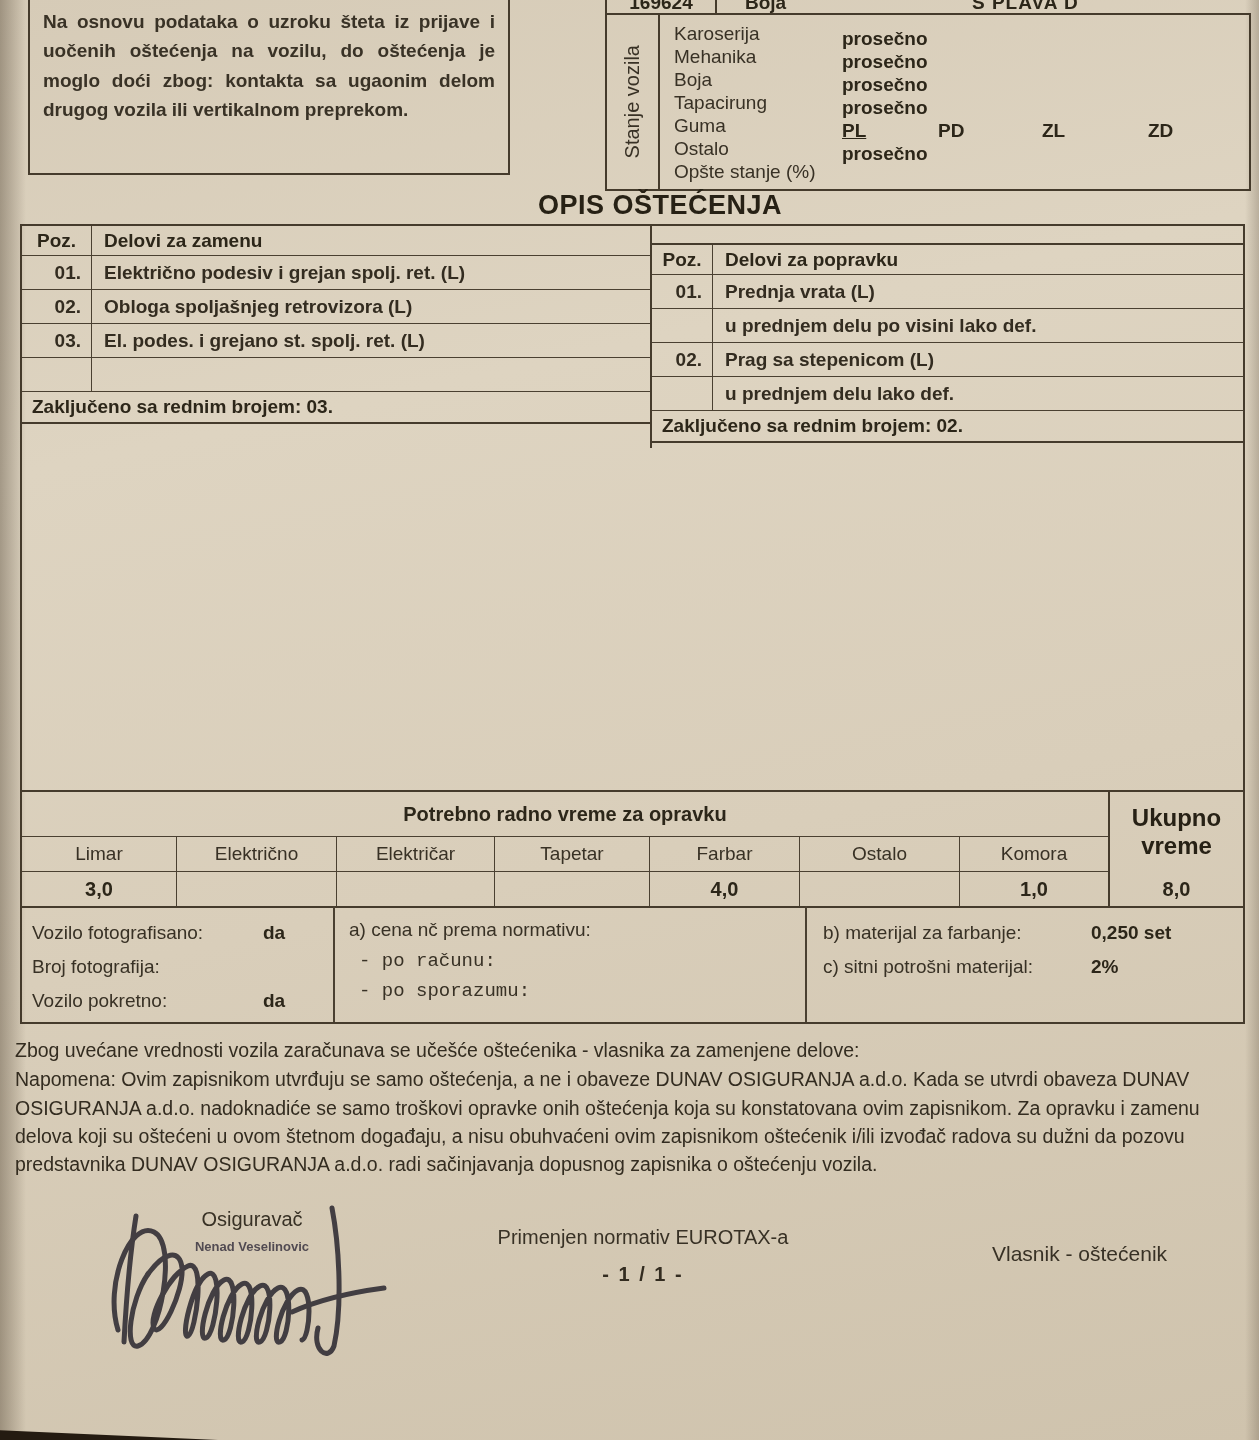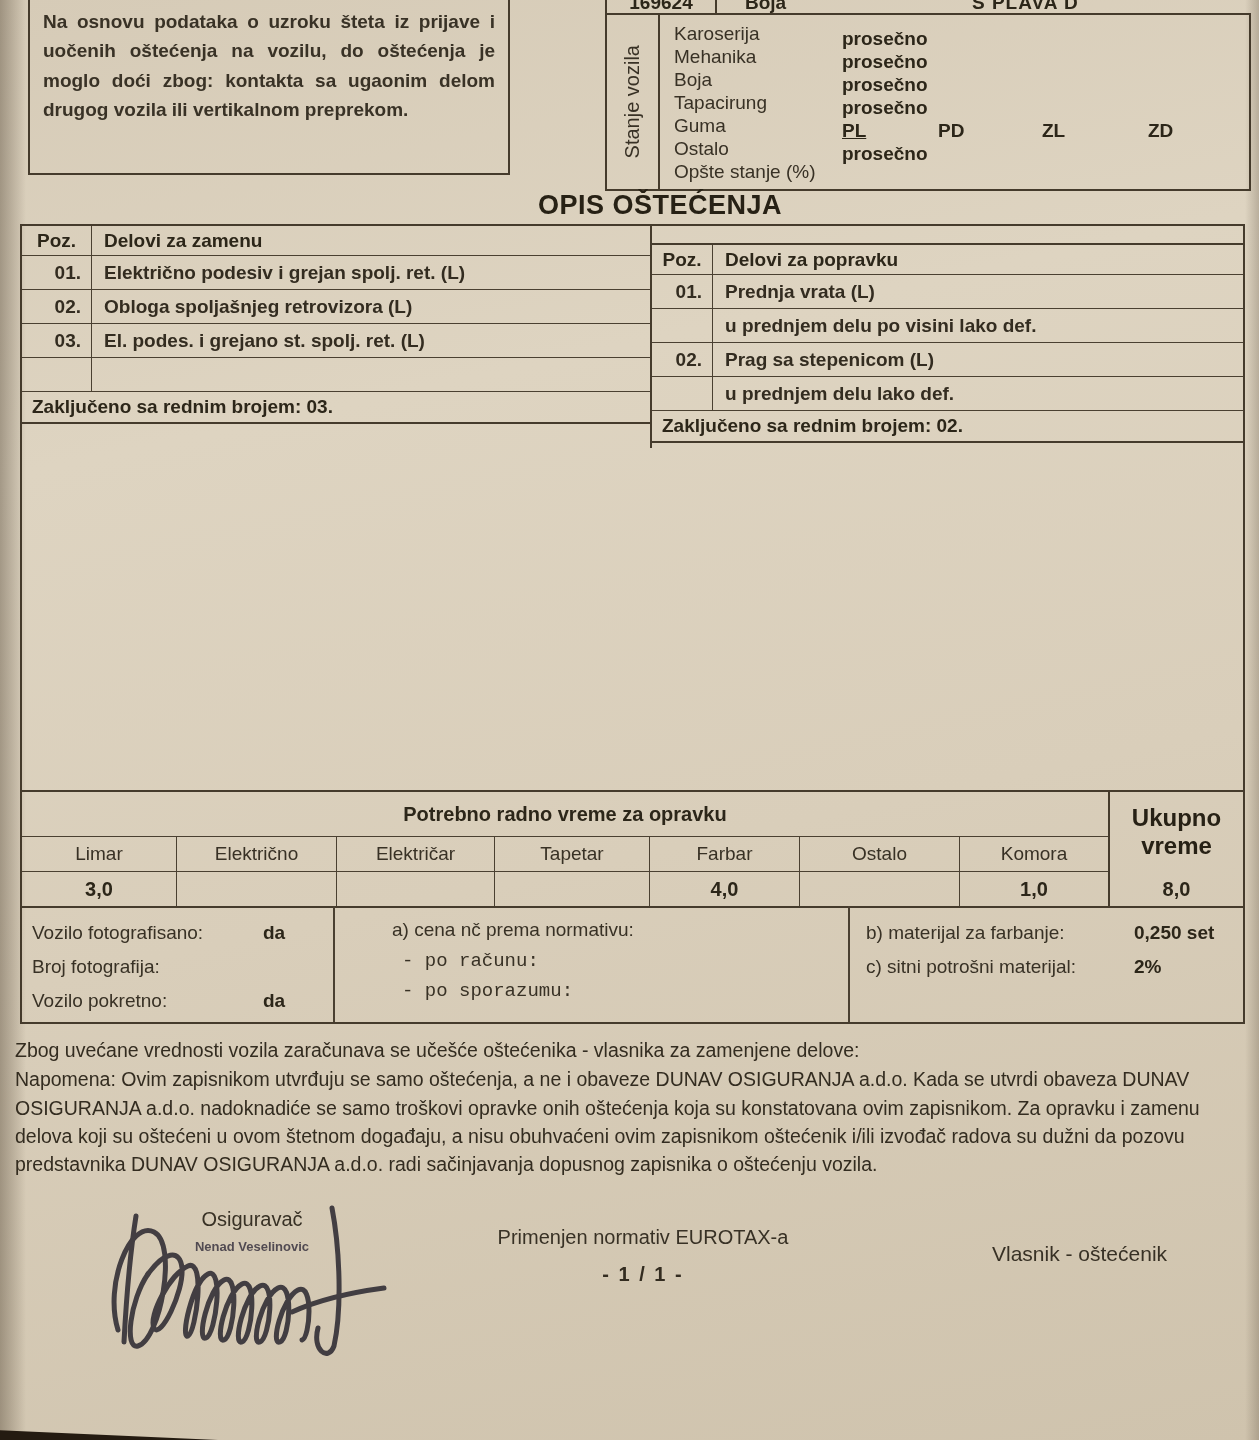--- a/index.html
+++ b/index.html
@@ -72,21 +72,21 @@
   .wt-v{grid-row:3;border-right:1.5px solid #4a4031;font-size:20px;font-weight:700;color:#2c2619;}
   .wt-v.last{border-right:none;}
   .wt-total-v{grid-column:8;grid-row:3;border-left:2px solid #453b2c;font-size:20px;font-weight:700;color:#2c2619;}
   
   .info{position:absolute;left:20px;top:906px;width:1225px;height:118px;border:2px solid #453b2c;
     border-top:none;box-sizing:border-box;display:flex;font-size:19px;}
   .info-c1{width:313px;border-right:2px solid #4a4031;box-sizing:border-box;padding:10px 0 0 10px;}
   .i-row{display:flex;height:34px;align-items:center;}
   .i-row .il{flex:1;color:#383125;}
   .i-row .iv{width:70px;font-weight:700;color:#2c2619;}
-  .info-c2{width:472px;border-right:2px solid #4a4031;box-sizing:border-box;padding:8px 0 0 14px;color:#383125;margin-left:43px;}
+  .info-c2{width:472px;border-right:2px solid #4a4031;box-sizing:border-box;padding:8px 0 0 14px;color:#383125;}
   .info-c2 .p0{height:32px;display:flex;align-items:center;}
   .info-c2 .p1{height:30px;display:flex;align-items:center;padding-left:10px;font-family:Liberation Mono, monospace;}
   .info-c3{flex:1;padding:10px 0 0 16px;}
   .m-row{display:flex;height:34px;align-items:center;}
   .m-row .ml{width:268px;color:#383125;}
   .m-row .mv{font-weight:700;color:#2c2619;}
   
   .notes{position:absolute;left:15px;top:1036px;width:1236px;font-size:19.5px;line-height:1.45;color:#332c20;font-weight:500;}
   .notes p{margin:0 0 1px 0;}
   

